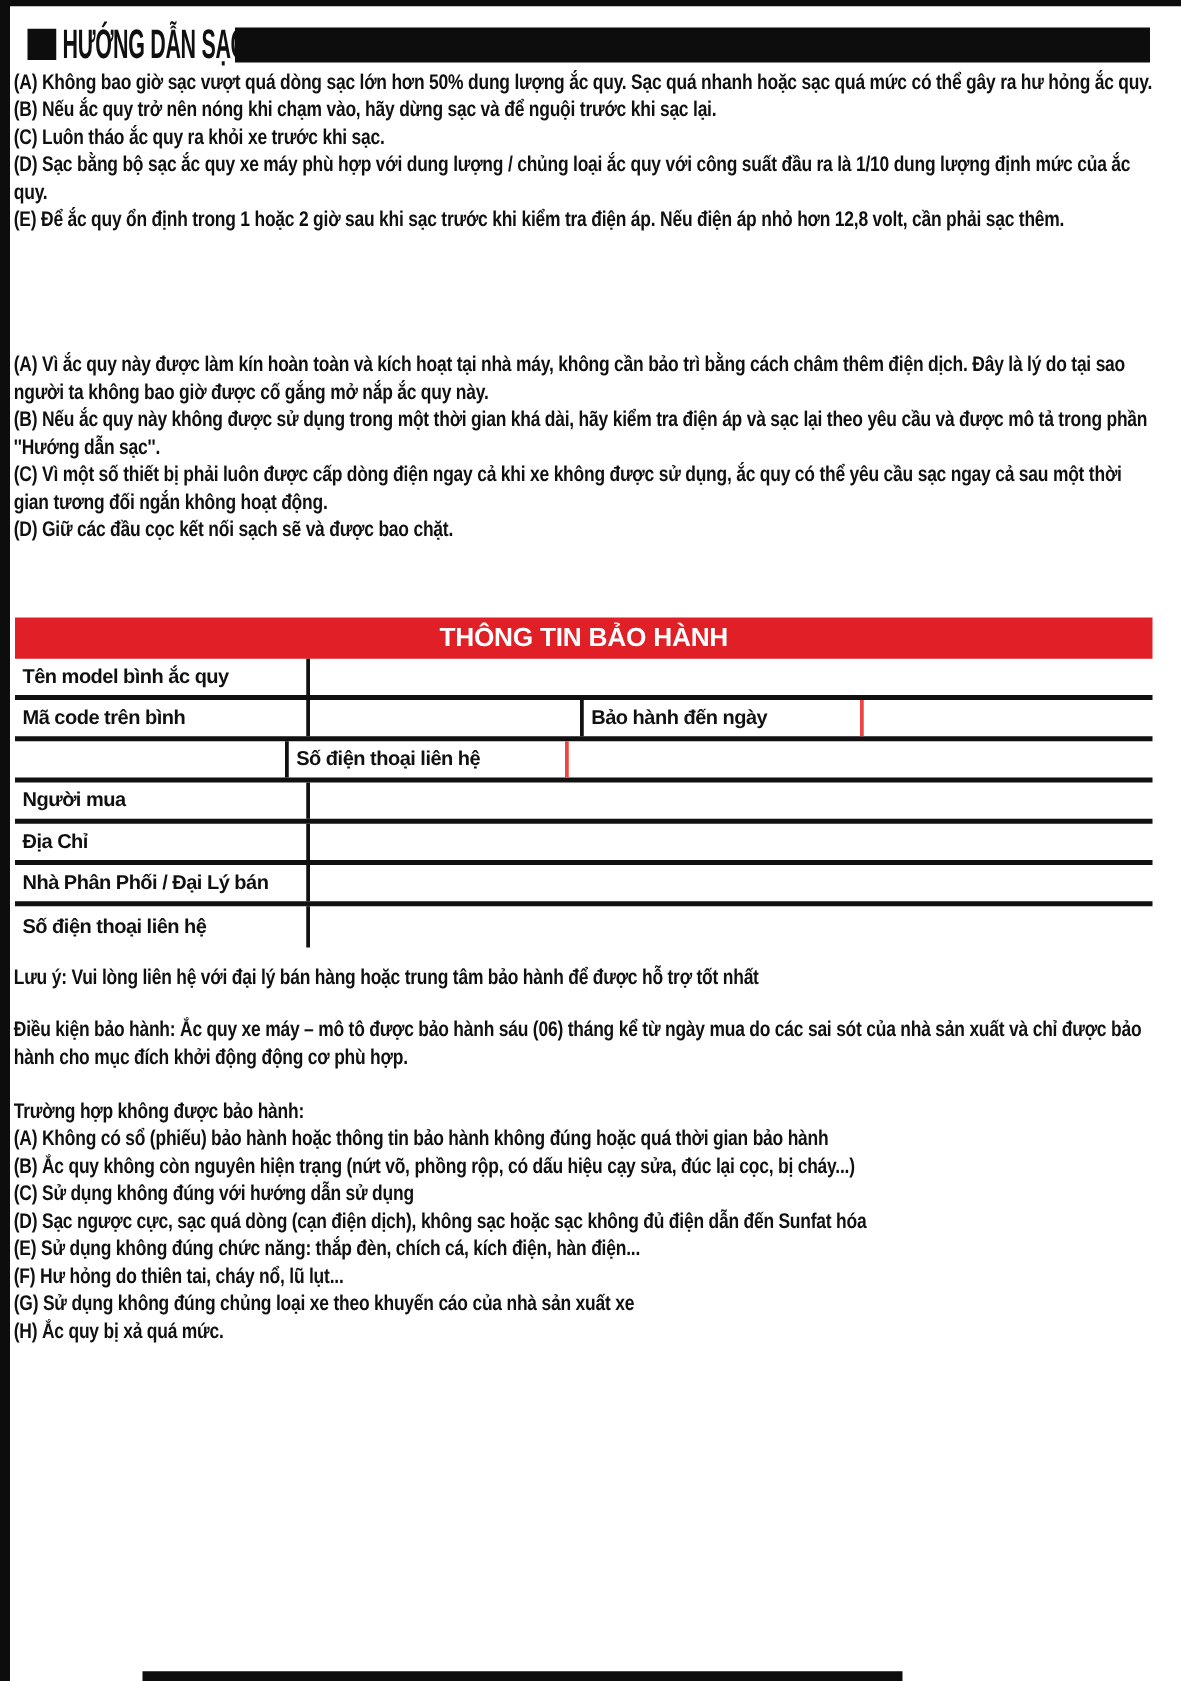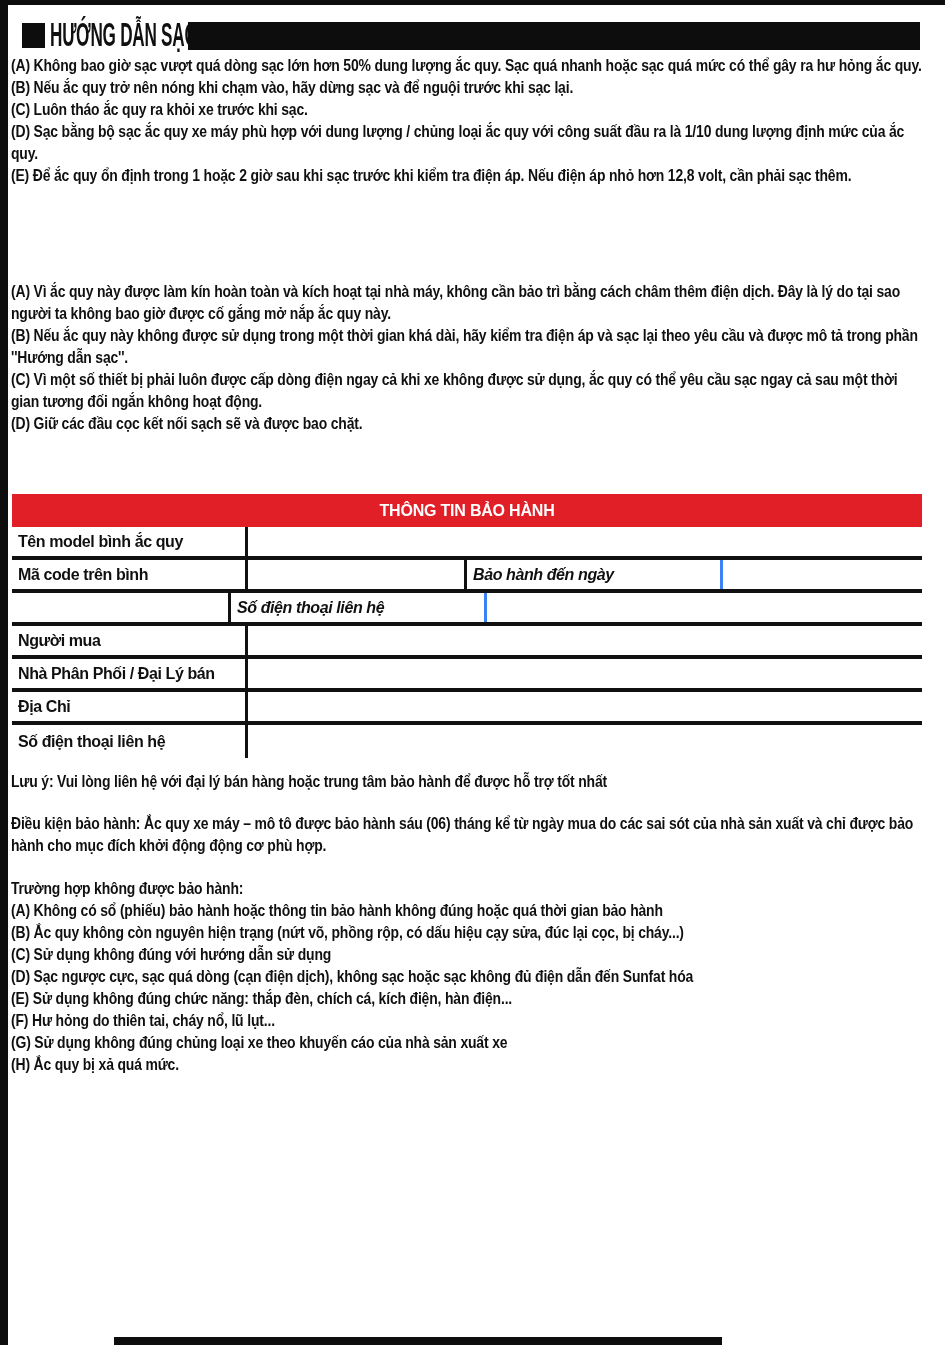--- a/index.html
+++ b/index.html
@@ -37,28 +37,28 @@
   }
   .cond p { margin:0; }
 
   
   .wtable { position:absolute; left:12px; top:494px; width:910px; }
   .wt-header {
     height:33px; background:#e01f26;
     display:flex; align-items:center; justify-content:center;
   }
   .wt-header span {
-    color:#ffffff; font-size:16px; font-weight:700; letter-spacing:-0.2px;
+    color:#ffffff; font-size:21px; font-weight:700; letter-spacing:-0.2px;
   }
   .wt-row { display:flex; height:33px; border-bottom:4px solid #111; align-items:stretch; }
   .wt-row.last { border-bottom:none; }
   .wt-cell { display:flex; align-items:center; font-size:16px; font-weight:700; letter-spacing:-0.4px; padding-left:6px; }
   .c-label  { width:236px; border-right:3px solid #111; }
   .c-value1 { width:219px; border-right:3px solid #111; }
-  .c-label2 { width:256px; border-right:3px solid #3b82f6;font-style:italic; }
+  .c-label2 { width:224px; border-right:3px solid #ef4444; }
   .c-value  { flex:1; }
 </style>
 </head>
 <body>
 
 <div class="page">
 
   <div class="top-edge"></div>
   <div class="left-edge"></div>
   <div class="bottom-mark"></div>
@@ -107,26 +107,26 @@
       <div class="wt-cell c-label2">Số điện thoại liên hệ</div>
       <div class="wt-cell c-value"></div>
     </div>
 
     <div class="wt-row">
       <div class="wt-cell c-label">Người mua</div>
       <div class="wt-cell c-value"></div>
     </div>
 
     <div class="wt-row">
-      <div class="wt-cell c-label">Nhà Phân Phối / Đại Lý bán</div>
+      <div class="wt-cell c-label">Địa Chỉ</div>
       <div class="wt-cell c-value"></div>
     </div>
 
     <div class="wt-row">
-      <div class="wt-cell c-label">Địa Chỉ</div>
+      <div class="wt-cell c-label">Nhà Phân Phối / Đại Lý bán</div>
       <div class="wt-cell c-value"></div>
     </div>
 
     <div class="wt-row last">
       <div class="wt-cell c-label">Số điện thoại liên hệ</div>
       <div class="wt-cell c-value"></div>
     </div>
   </div>
 
   <div class="cond" style="top:771px;">

